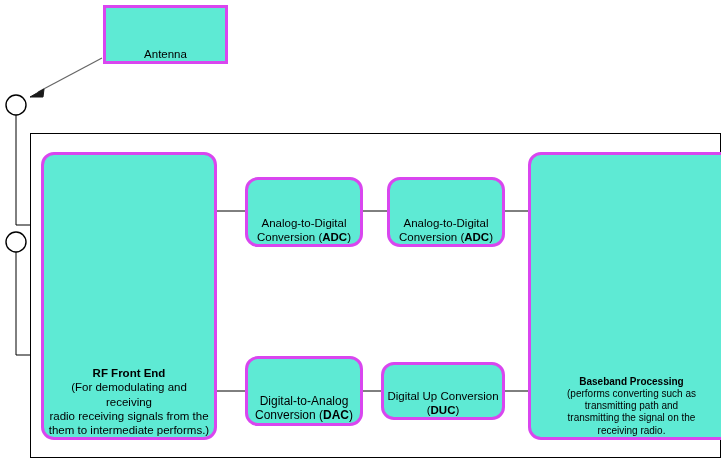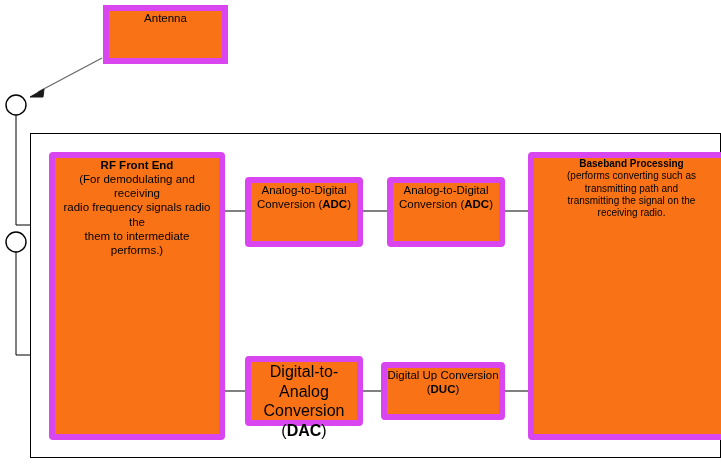--- a/index.html
+++ b/index.html
@@ -21,39 +21,39 @@
   .svg-layer {
     position: absolute;
     left: 0;
     top: 0;
     width: 721px;
     height: 471px;
   }
   .node {
     position: absolute;
     box-sizing: border-box;
-    border: 6px solid #d946ef;
-    background: #f97316;
+    border: 3px solid #d946ef;
+    background: #5eead4;
     display: flex;
     flex-direction: column;
     align-items: center;
-    justify-content: flex-start;
+    justify-content: flex-end;
     text-align: center;
     color: #000000;
     z-index: 3;
   }
   .node .title {
     font-weight: bold;
     line-height: 1.23;
   }
   .node .body {
     line-height: 1.23;
   }
   .rounded {
-    border-radius: 4px;
+    border-radius: 13px;
   }
 
   
   #antenna-box {
     left: 103px;
     top: 5px;
     width: 125px;
     height: 59px;
     font-size: 11.5px;
   }
@@ -72,21 +72,20 @@
   }
 
   
   #rf-front-end {
     left: 41px;
     top: 152px;
     width: 176px;
     height: 288px;
     font-size: 11.5px;
     padding: 0 3px;
-    margin-left: 8px;
   }
 
   
   #adc-1 {
     left: 245px;
     top: 177px;
     width: 118px;
     height: 70px;
     font-size: 11.5px;
   }
@@ -97,21 +96,21 @@
     width: 118px;
     height: 70px;
     font-size: 11.5px;
   }
   
   #dac {
     left: 245px;
     top: 356px;
     width: 118px;
     height: 70px;
-    font-size: 16px;
+    font-size: 12px;
   }
   
   #duc {
     left: 381px;
     top: 362px;
     width: 124px;
     height: 58px;
     font-size: 11.5px;
   }
   
@@ -176,21 +175,21 @@
 
   <div id="system-boundary"></div>
 
   <div id="antenna-box" class="node">
     <span class="body">Antenna</span>
   </div>
 
   <div id="rf-front-end" class="node rounded">
     <span class="title">RF Front End</span>
     <span class="body">(For demodulating and receiving</span>
-    <span class="body">radio frequency signals radio the</span>
+    <span class="body">radio receiving signals from the</span>
     <span class="body">them to intermediate performs.)</span>
   </div>
 
   <div id="adc-1" class="node rounded">
     <span class="body">Analog-to-Digital</span>
     <span class="body">
       <span>Conversion (</span><b>ADC</b><span>)</span>
     </span>
   </div>
 

